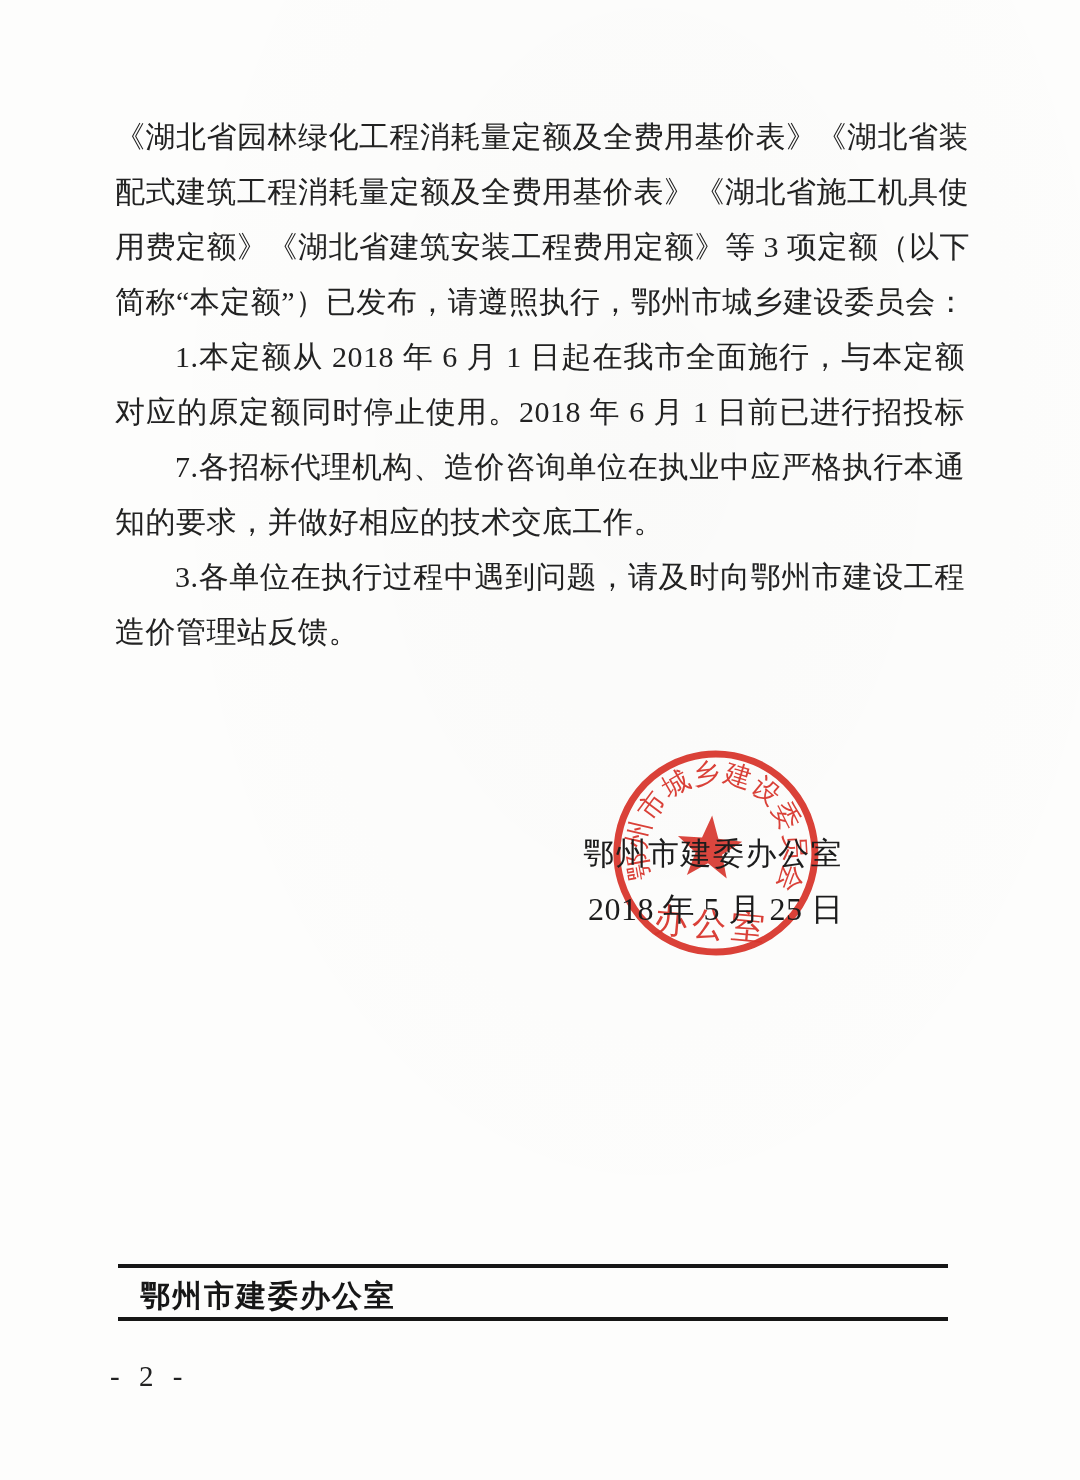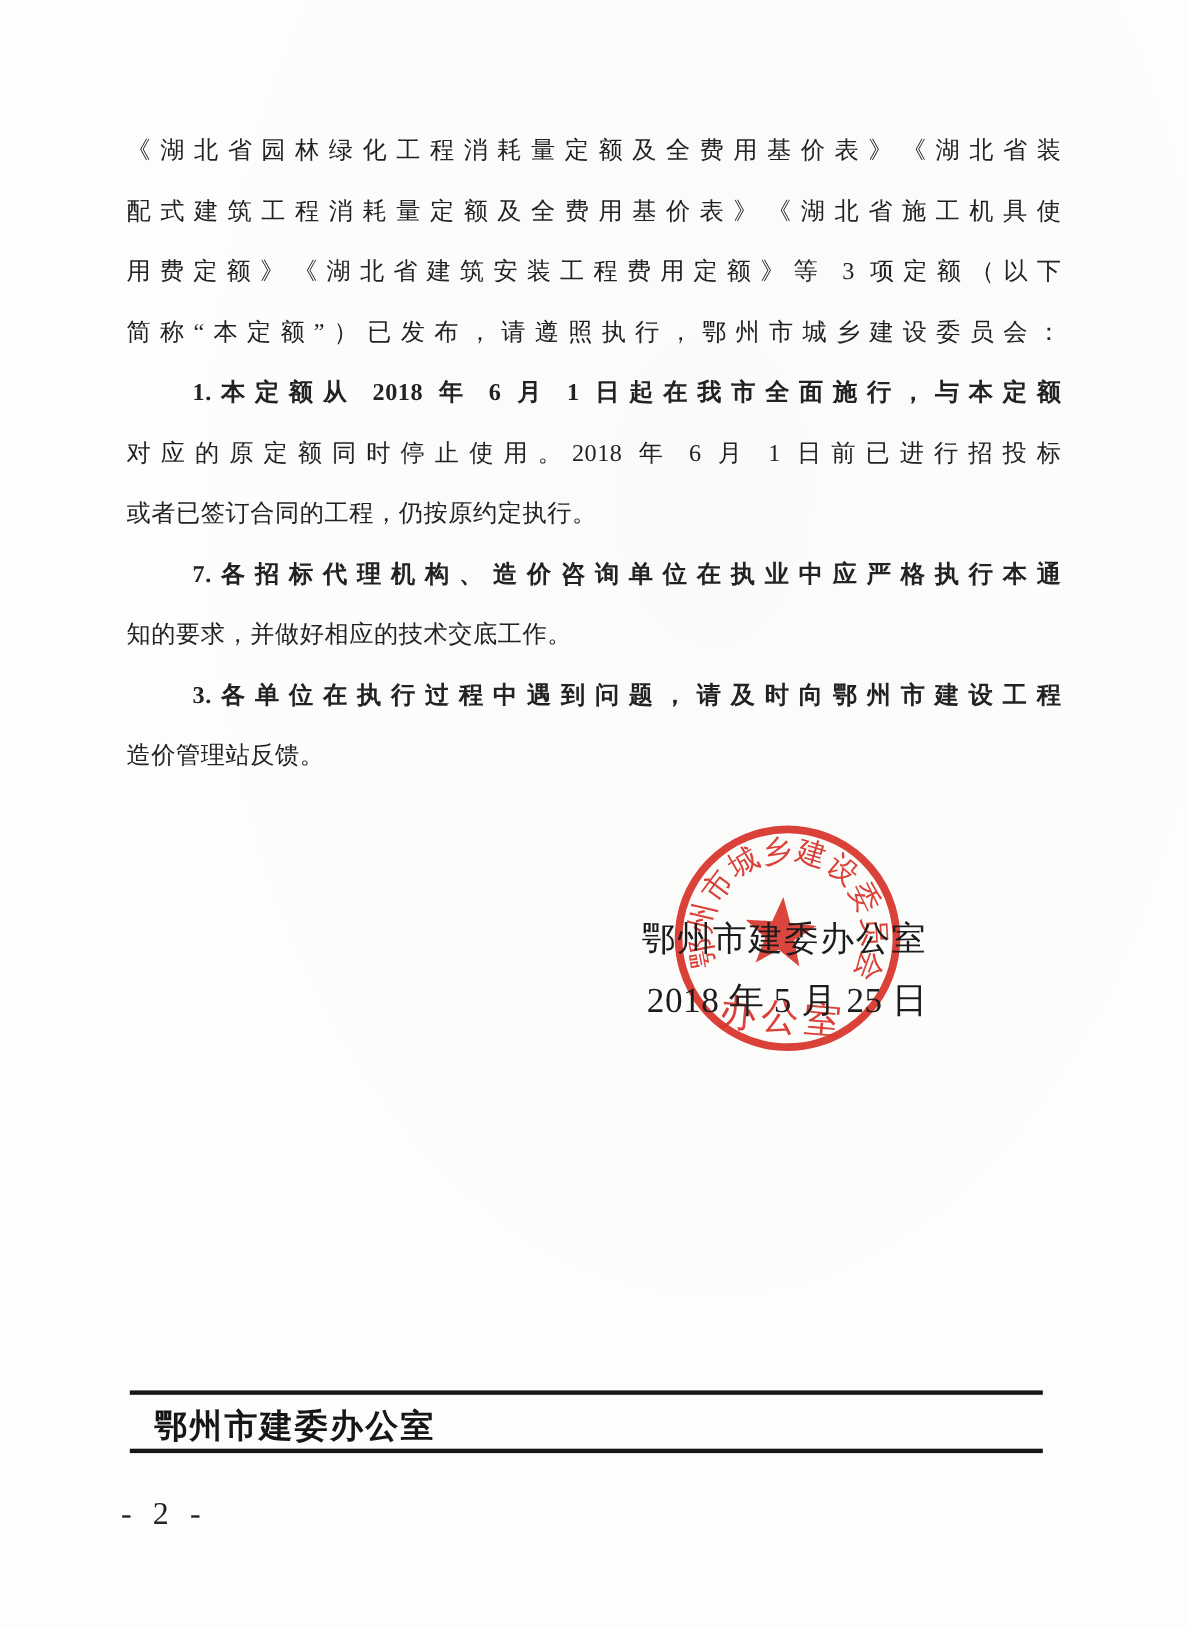--- a/index.html
+++ b/index.html
@@ -21,31 +21,31 @@
       #fdfdfc;
   }
   
   .doc-body {
     position: absolute;
     left: 115px;
     top: 109px;
     width: 850px;
   }
   .line {
-    font-size: 22px;
+    font-size: 30px;
     line-height: 55px;
     height: 55px;
     letter-spacing: 0.5px;
     text-align: justify;
     text-align-last: justify;
     white-space: nowrap;
     color: #222;
   }
   .line.short { text-align-last: left; }
-  .line.ind { text-indent: 60px; font-weight: bold; }
+  .line.ind { text-indent: 60px; }
   
   .sig-office {
     position: absolute;
     left: 583px;
     top: 833px;
     font-size: 31px;
     letter-spacing: 1.5px;
     color: #1c1c1c;
     z-index: 3;
     white-space: nowrap;
@@ -114,21 +114,20 @@
 
 <div class="page">
 
   <div class="doc-body">
     <div class="line">《湖北省园林绿化工程消耗量定额及全费用基价表》《湖北省装</div>
     <div class="line">配式建筑工程消耗量定额及全费用基价表》《湖北省施工机具使</div>
     <div class="line">用费定额》《湖北省建筑安装工程费用定额》等 3 项定额（以下</div>
     <div class="line">简称“本定额”）已发布，请遵照执行，鄂州市城乡建设委员会：</div>
     <div class="line ind">1.本定额从 2018 年 6 月 1 日起在我市全面施行，与本定额</div>
     <div class="line">对应的原定额同时停止使用。2018 年 6 月 1 日前已进行招投标</div>
-    <div class="line short">或者已签订合同的工程，仍按原约定执行。</div>
     <div class="line ind">7.各招标代理机构、造价咨询单位在执业中应严格执行本通</div>
     <div class="line short">知的要求，并做好相应的技术交底工作。</div>
     <div class="line ind">3.各单位在执行过程中遇到问题，请及时向鄂州市建设工程</div>
     <div class="line short">造价管理站反馈。</div>
   </div>
 
   <svg class="seal-svg" width="256" height="248" viewBox="586 726 256 248">
 
     <circle cx="714" cy="851" r="99" fill="none" stroke-width="7" opacity="0.95" stroke="#d5281e"></circle>
 

